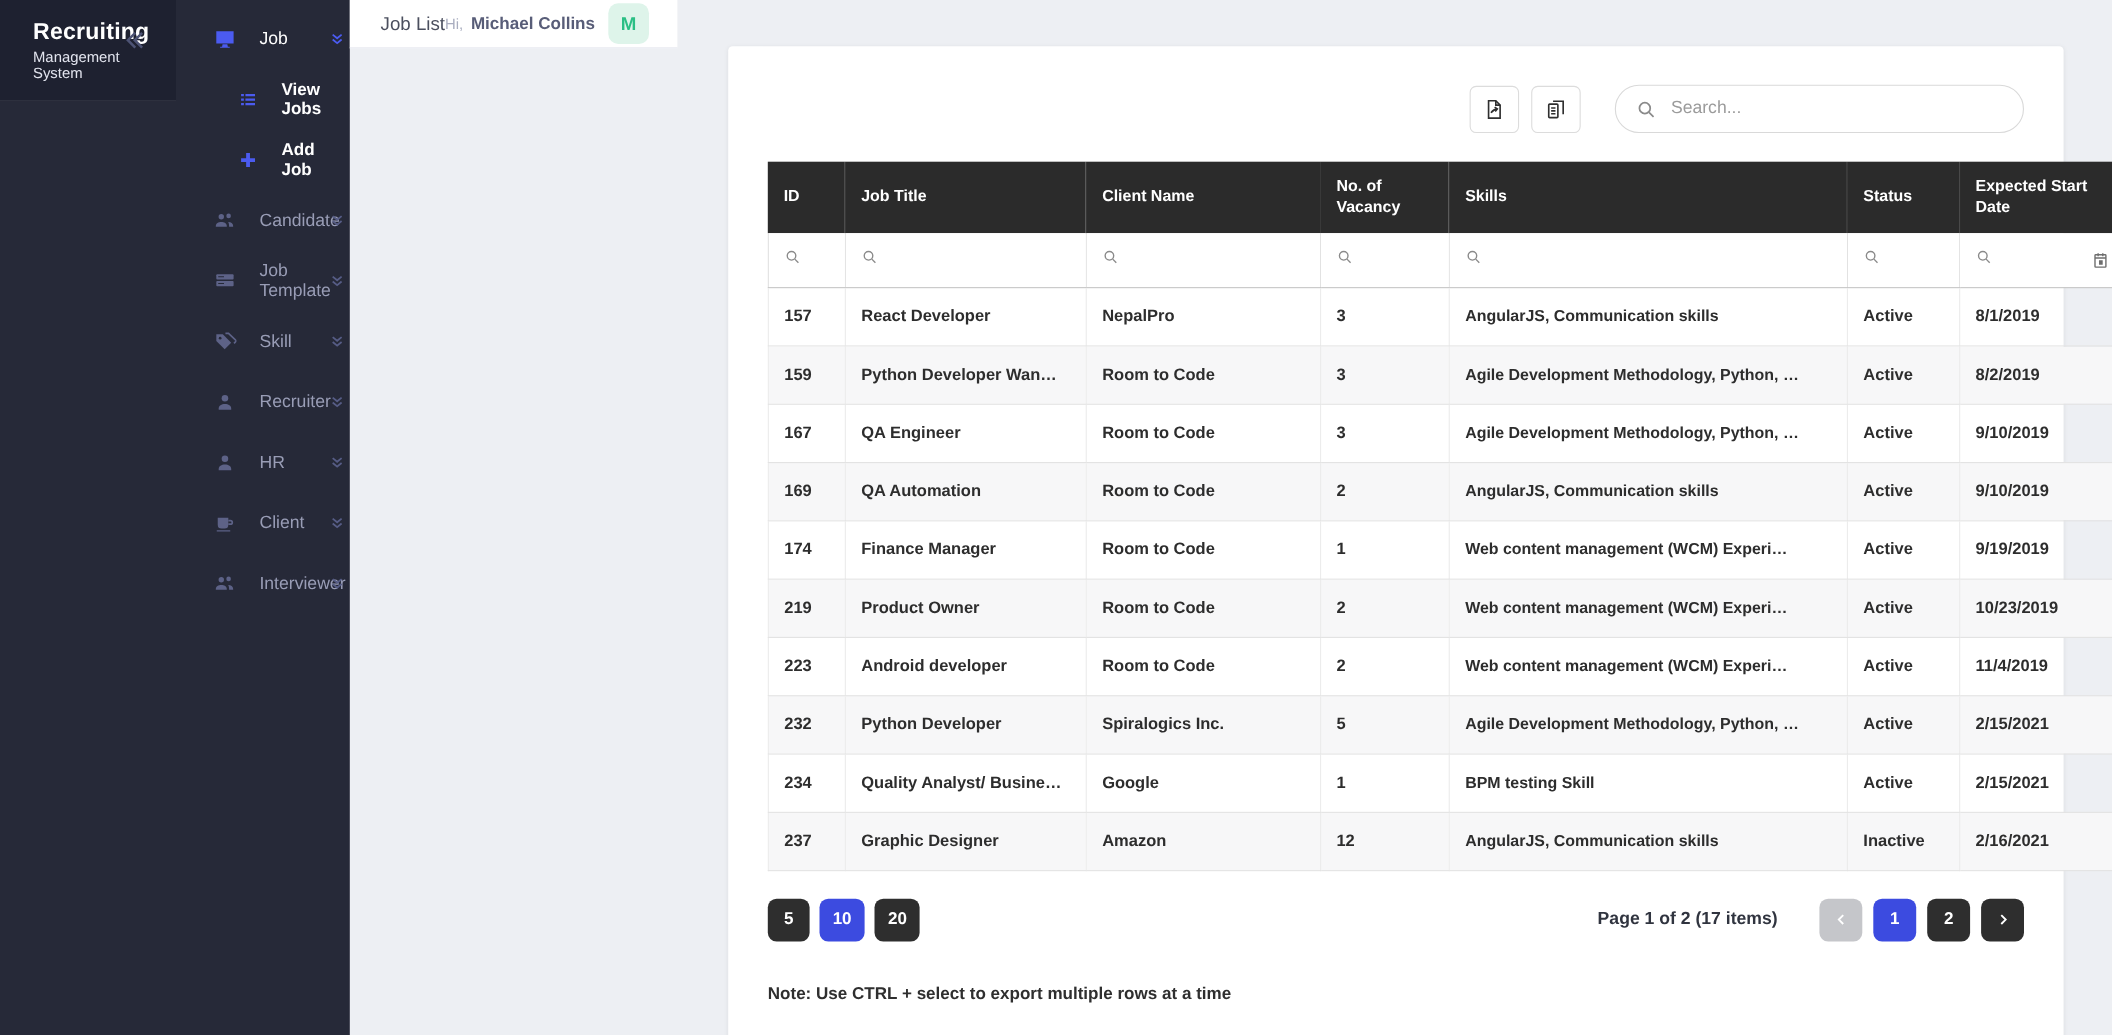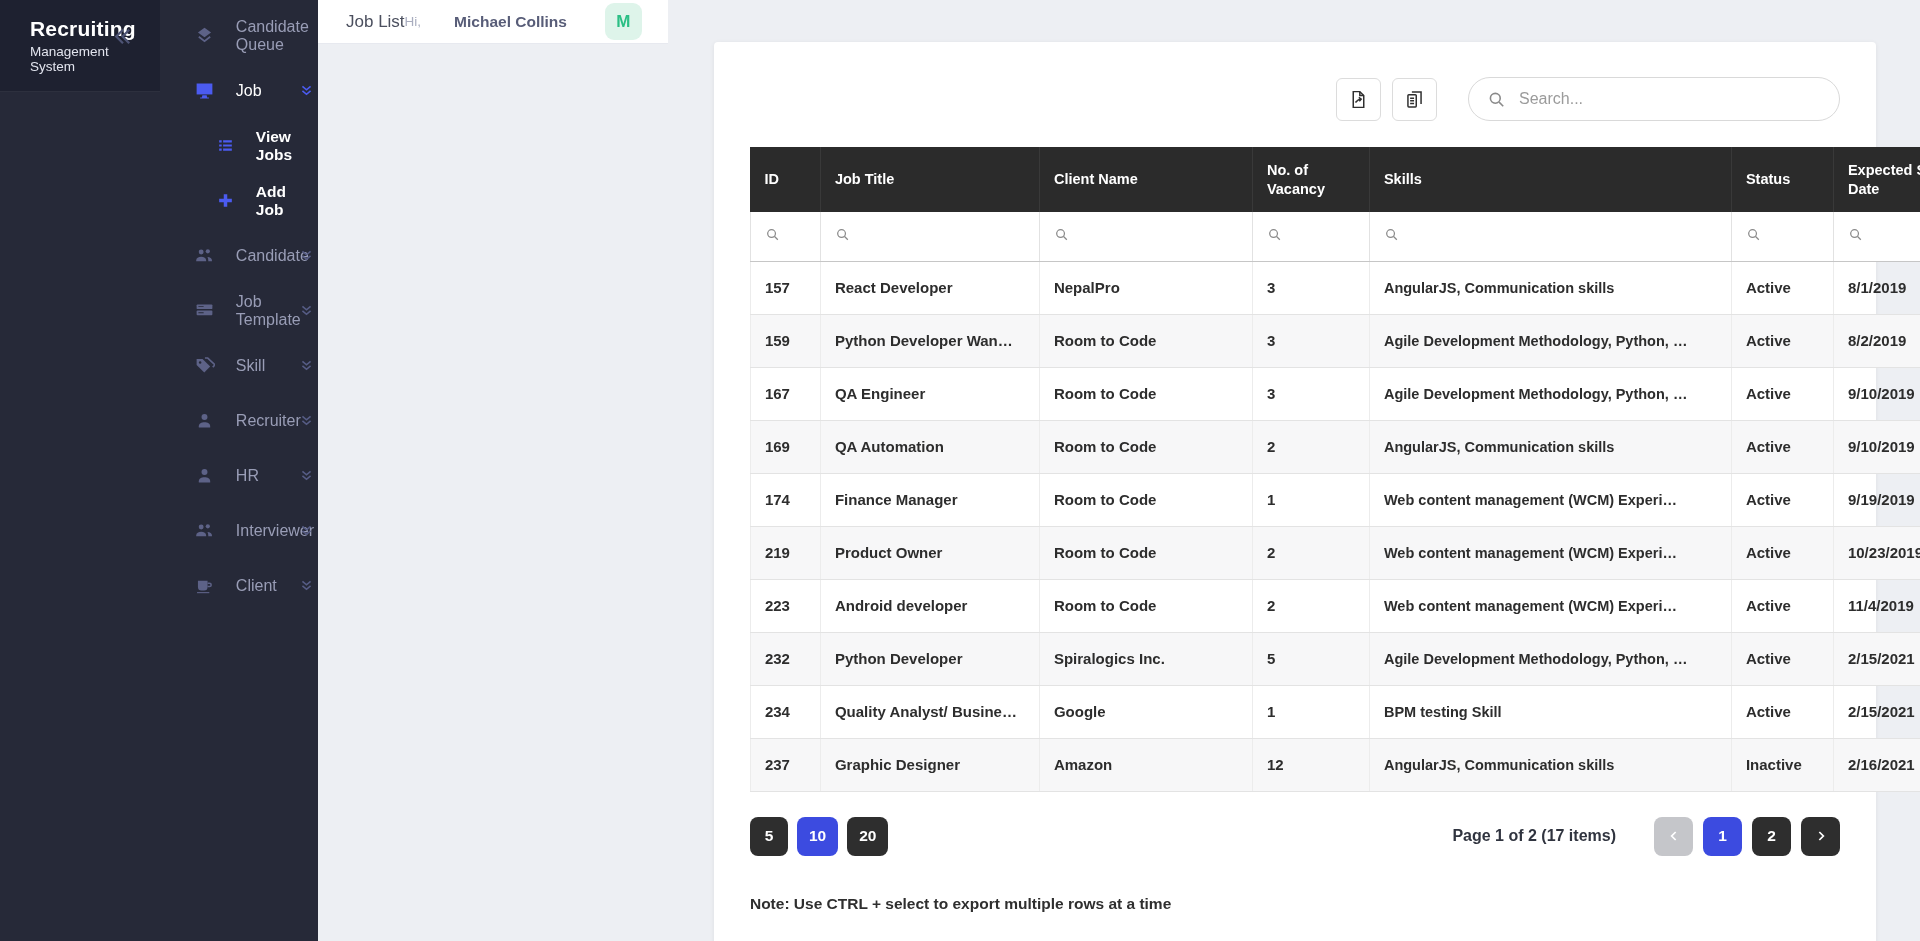--- a/index.html
+++ b/index.html
@@ -21,21 +21,21 @@
   .menu-item.active .mi-icon { color:#4b5bf0; }
   .menu-item.sub { padding-left:56px; color:#fff; font-weight:600; font-size:15.5px; }
   .menu-item.sub .mi-icon { width:19px; height:19px; color:#4b5bf0; }
   .mi-chev { position:absolute; right:26px; width:15px; height:15px; color:#565c85; }
   .mi-chev.open { color:#4b5bf0; }
 
   
   .main { flex:1; display:flex; min-width:0; }
   .topbar { height:44px; background:#fff; display:flex; align-items:center; padding:0 26px 0 28px; border-bottom:1px solid #e7e9ef; flex:none; }
   .page-title { font-size:17px; color:#4b4f5e; font-weight:500; }
-  .user { margin-left:auto; display:flex; align-items:center;gap:26px; }
+  .user { margin-left:auto; display:flex; align-items:center; }
   .user .hi { font-size:13.5px; color:#a9adbf; margin-right:7px; }
   .user .name { font-size:15.5px; color:#585d78; font-weight:600; }
   .avatar { width:37px; height:37px; border-radius:9px; background:#def4ea; color:#2bbf85; font-weight:700; font-size:17px; display:flex; align-items:center; justify-content:center; margin-left:12px; }
 
   .content { flex:1; background:#edeff3; padding:42px 44px 0 46px; overflow:hidden; }
   .card { background:#fff; border-radius:4px; box-shadow:0 1px 5px rgba(0,0,0,.07); padding:35px 36px 0; height:1100px; }
 
   
   .toolbar { display:flex; justify-content:flex-end; align-items:center; margin-bottom:26px; }
   .tool-btn { width:45px; height:43px; border:1px solid #dcdcdc; border-radius:6px; background:#fff; display:flex; align-items:center; justify-content:center; color:#2f2f2f; cursor:pointer; margin-left:11px; }
@@ -83,29 +83,20 @@
       <div class="logo-title">Recruiting</div>
       <div class="logo-sub">Management System</div>
       <span class="collapse-btn">
           <svg viewBox="0 0 24 24" fill="none" stroke="currentColor" stroke-width="2.4">
             <path d="M12.5 5 5.5 12l7 7"></path>
             <path d="m19 5-7 7 7 7"></path>
           </svg>
         </span>
     </div>
     <div class="menu">
-        <div class="menu-item">
-          <span class="mi-icon">
-            <svg viewBox="0 0 24 24" fill="currentColor">
-              <path d="M12 3 4.5 8.5 12 14l7.5-5.5z"></path>
-              <path d="m5.5 13.5 6.5 5 6.5-5" fill="none" stroke="currentColor" stroke-width="2"></path>
-            </svg>
-          </span>
-          <span class="mi-label">Candidate Queue</span>
-        </div>
         <div class="menu-item active">
           <span class="mi-icon">
             <svg viewBox="0 0 24 24" fill="currentColor">
               <path d="M3 4h18v12.5H3z"></path>
               <path d="M9.5 17.5h5L15 20h2v1H7v-1h2z"></path>
             </svg>
           </span>
           <span class="mi-label">Job</span>
           <span class="mi-chev open">
             <svg viewBox="0 0 24 24" fill="none" stroke="currentColor" stroke-width="2.6">
@@ -205,43 +196,43 @@
           <span class="mi-chev">
             <svg viewBox="0 0 24 24" fill="none" stroke="currentColor" stroke-width="2.6">
               <path d="m5.5 5.5 6.5 5.4 6.5-5.4"></path>
               <path d="m5.5 12.6 6.5 5.4 6.5-5.4"></path>
             </svg>
           </span>
         </div>
         <div class="menu-item">
           <span class="mi-icon">
             <svg viewBox="0 0 24 24" fill="currentColor">
+              <path d="M4.5 6.5h11v7.2a4 4 0 0 1-4 4h-3a4 4 0 0 1-4-4z"></path>
+              <path d="M15.5 8.5h2.2a2.8 2.8 0 0 1 0 5.6h-2.2v-1.8h2.2a1 1 0 0 0 0-2h-2.2z"></path>
+              <path d="M3.5 19.5h14v1.3h-14z"></path>
+            </svg>
+          </span>
+          <span class="mi-label">Client</span>
+          <span class="mi-chev">
+            <svg viewBox="0 0 24 24" fill="none" stroke="currentColor" stroke-width="2.6">
+              <path d="m5.5 5.5 6.5 5.4 6.5-5.4"></path>
+              <path d="m5.5 12.6 6.5 5.4 6.5-5.4"></path>
+            </svg>
+          </span>
+        </div>
+        <div class="menu-item">
+          <span class="mi-icon">
+            <svg viewBox="0 0 24 24" fill="currentColor">
               <circle cx="8.2" cy="8" r="2.8"></circle>
               <circle cx="15.8" cy="7.2" r="2.4"></circle>
               <path d="M2.5 18.5v-.8c0-2.7 2.6-4.2 5.7-4.2s5.7 1.5 5.7 4.2v.8z"></path>
               <path d="M15.4 13.6c2.9.2 5.1 1.6 5.1 3.9v1h-4.2v-1c0-1.6-.3-2.9-.9-3.9z"></path>
             </svg>
           </span>
           <span class="mi-label">Interviewer</span>
-          <span class="mi-chev">
-            <svg viewBox="0 0 24 24" fill="none" stroke="currentColor" stroke-width="2.6">
-              <path d="m5.5 5.5 6.5 5.4 6.5-5.4"></path>
-              <path d="m5.5 12.6 6.5 5.4 6.5-5.4"></path>
-            </svg>
-          </span>
-        </div>
-        <div class="menu-item">
-          <span class="mi-icon">
-            <svg viewBox="0 0 24 24" fill="currentColor">
-              <path d="M4.5 6.5h11v7.2a4 4 0 0 1-4 4h-3a4 4 0 0 1-4-4z"></path>
-              <path d="M15.5 8.5h2.2a2.8 2.8 0 0 1 0 5.6h-2.2v-1.8h2.2a1 1 0 0 0 0-2h-2.2z"></path>
-              <path d="M3.5 19.5h14v1.3h-14z"></path>
-            </svg>
-          </span>
-          <span class="mi-label">Client</span>
           <span class="mi-chev">
             <svg viewBox="0 0 24 24" fill="none" stroke="currentColor" stroke-width="2.6">
               <path d="m5.5 5.5 6.5 5.4 6.5-5.4"></path>
               <path d="m5.5 12.6 6.5 5.4 6.5-5.4"></path>
             </svg>
           </span>
         </div>
       </div>
   </div>
 

